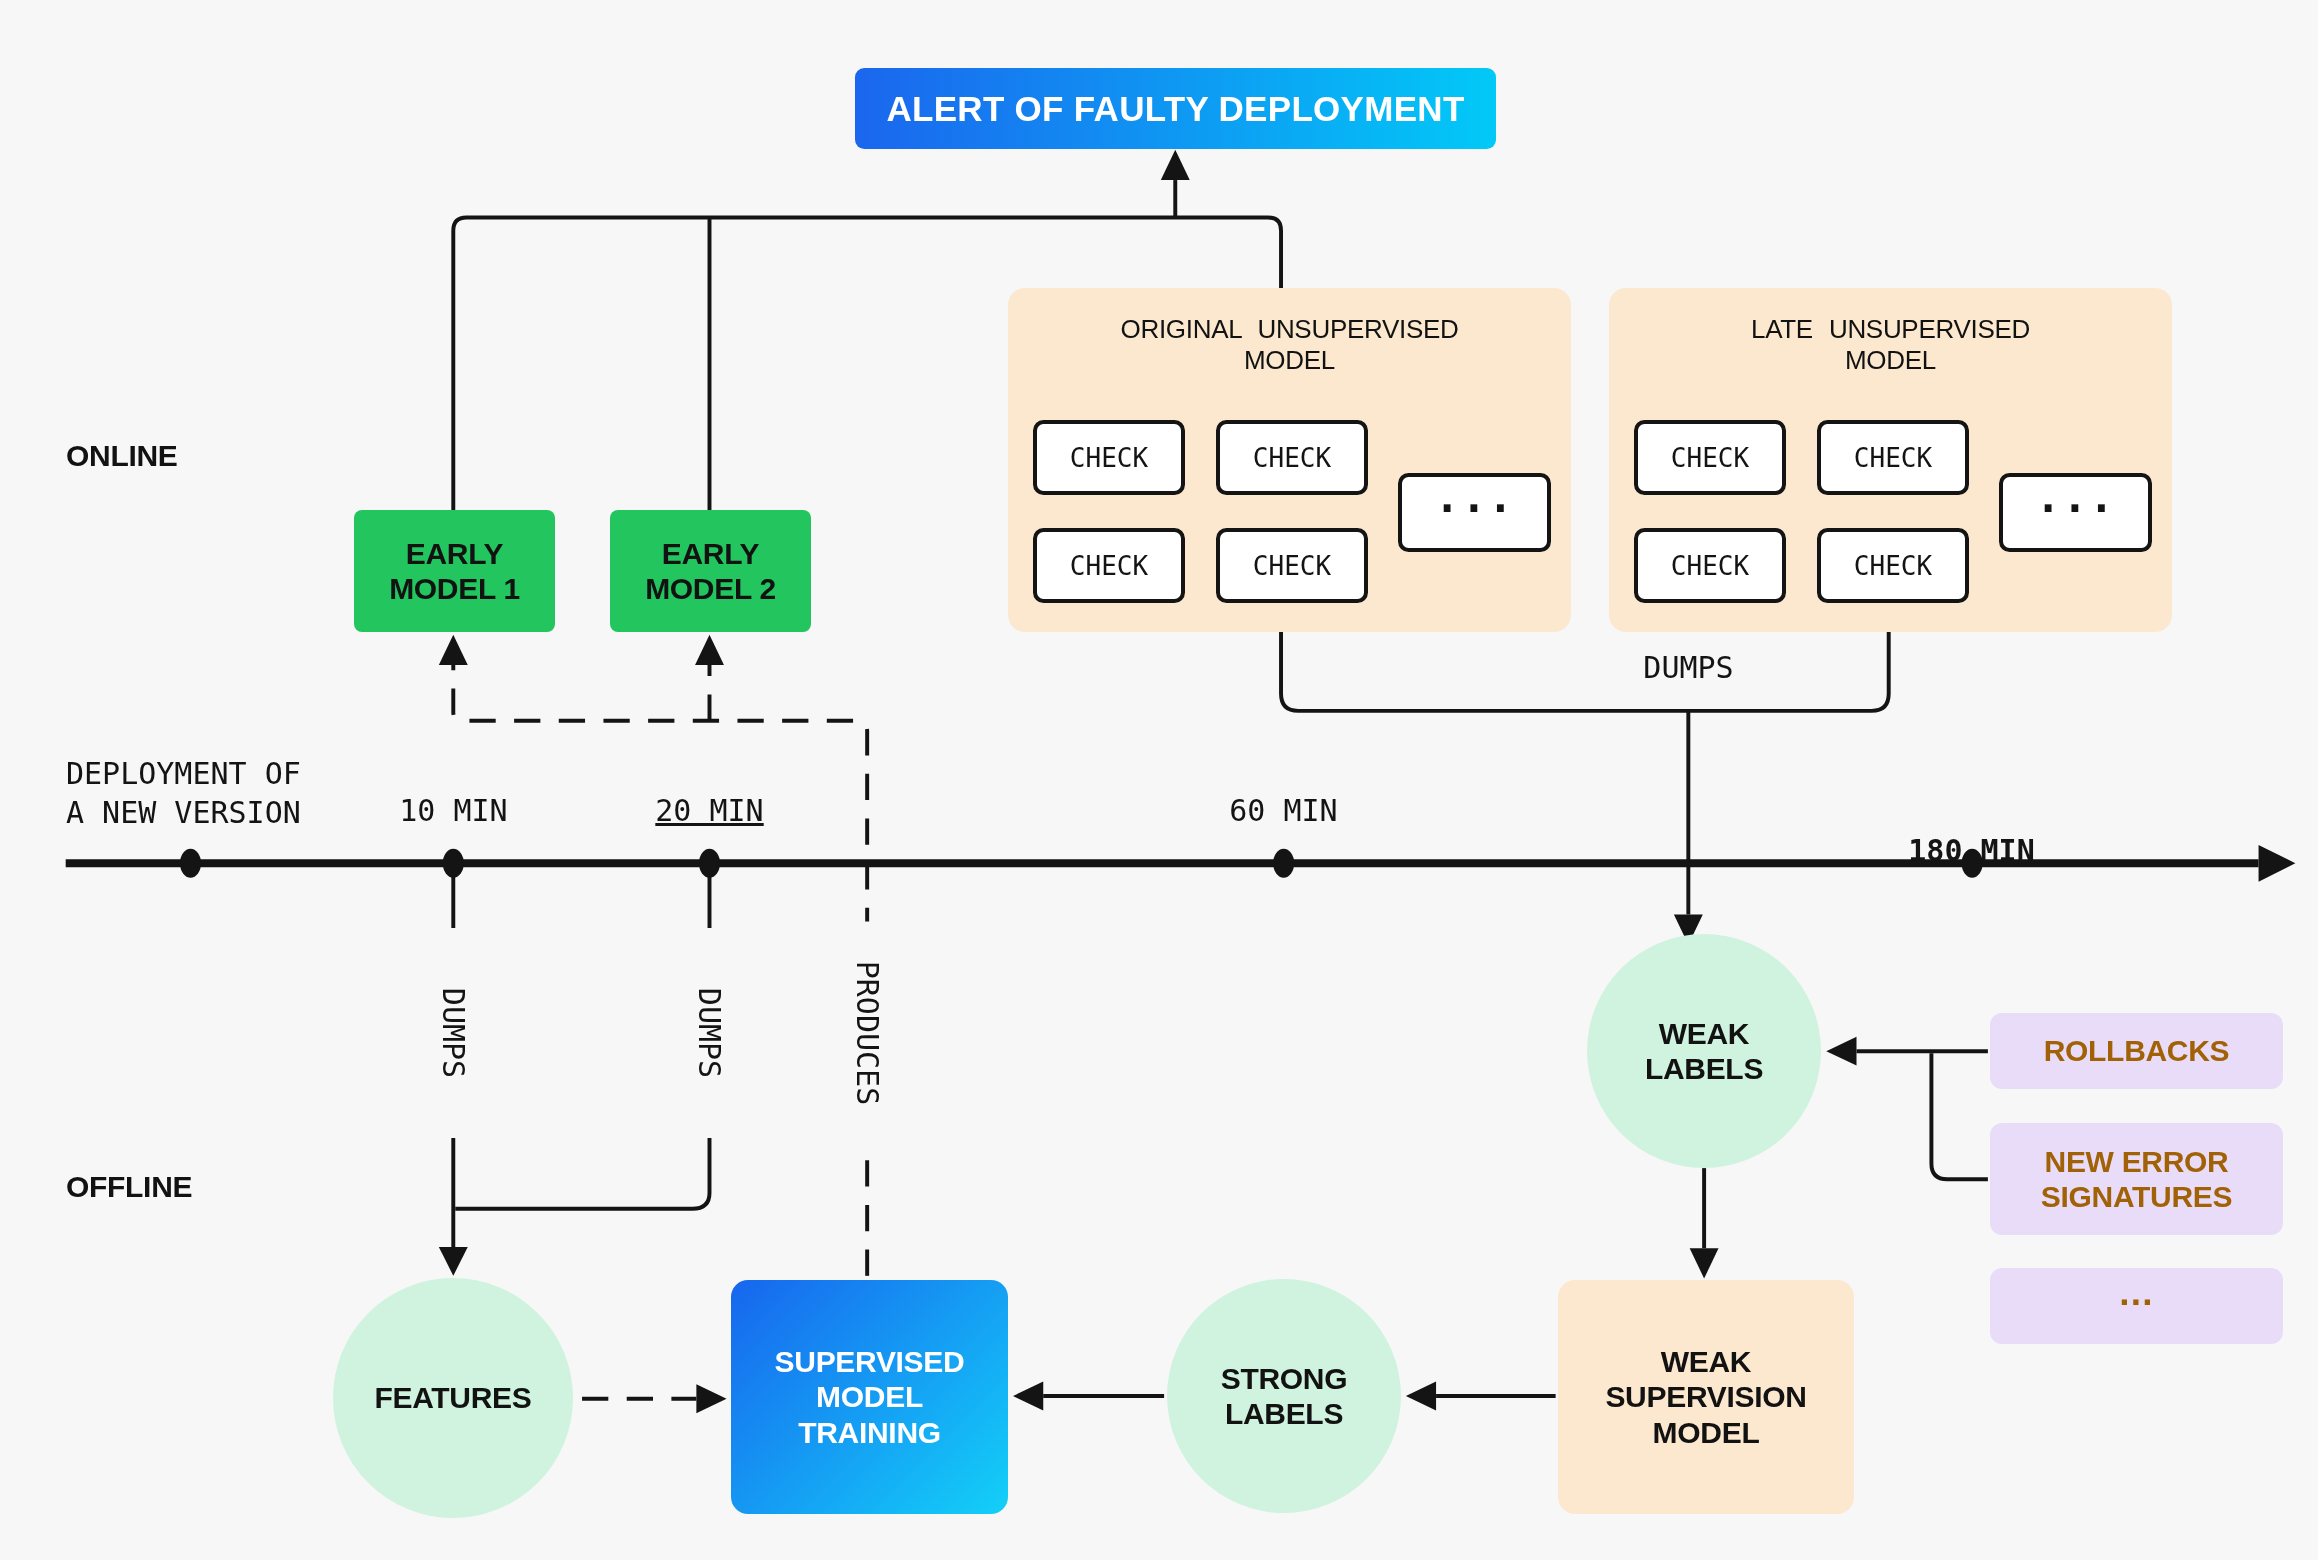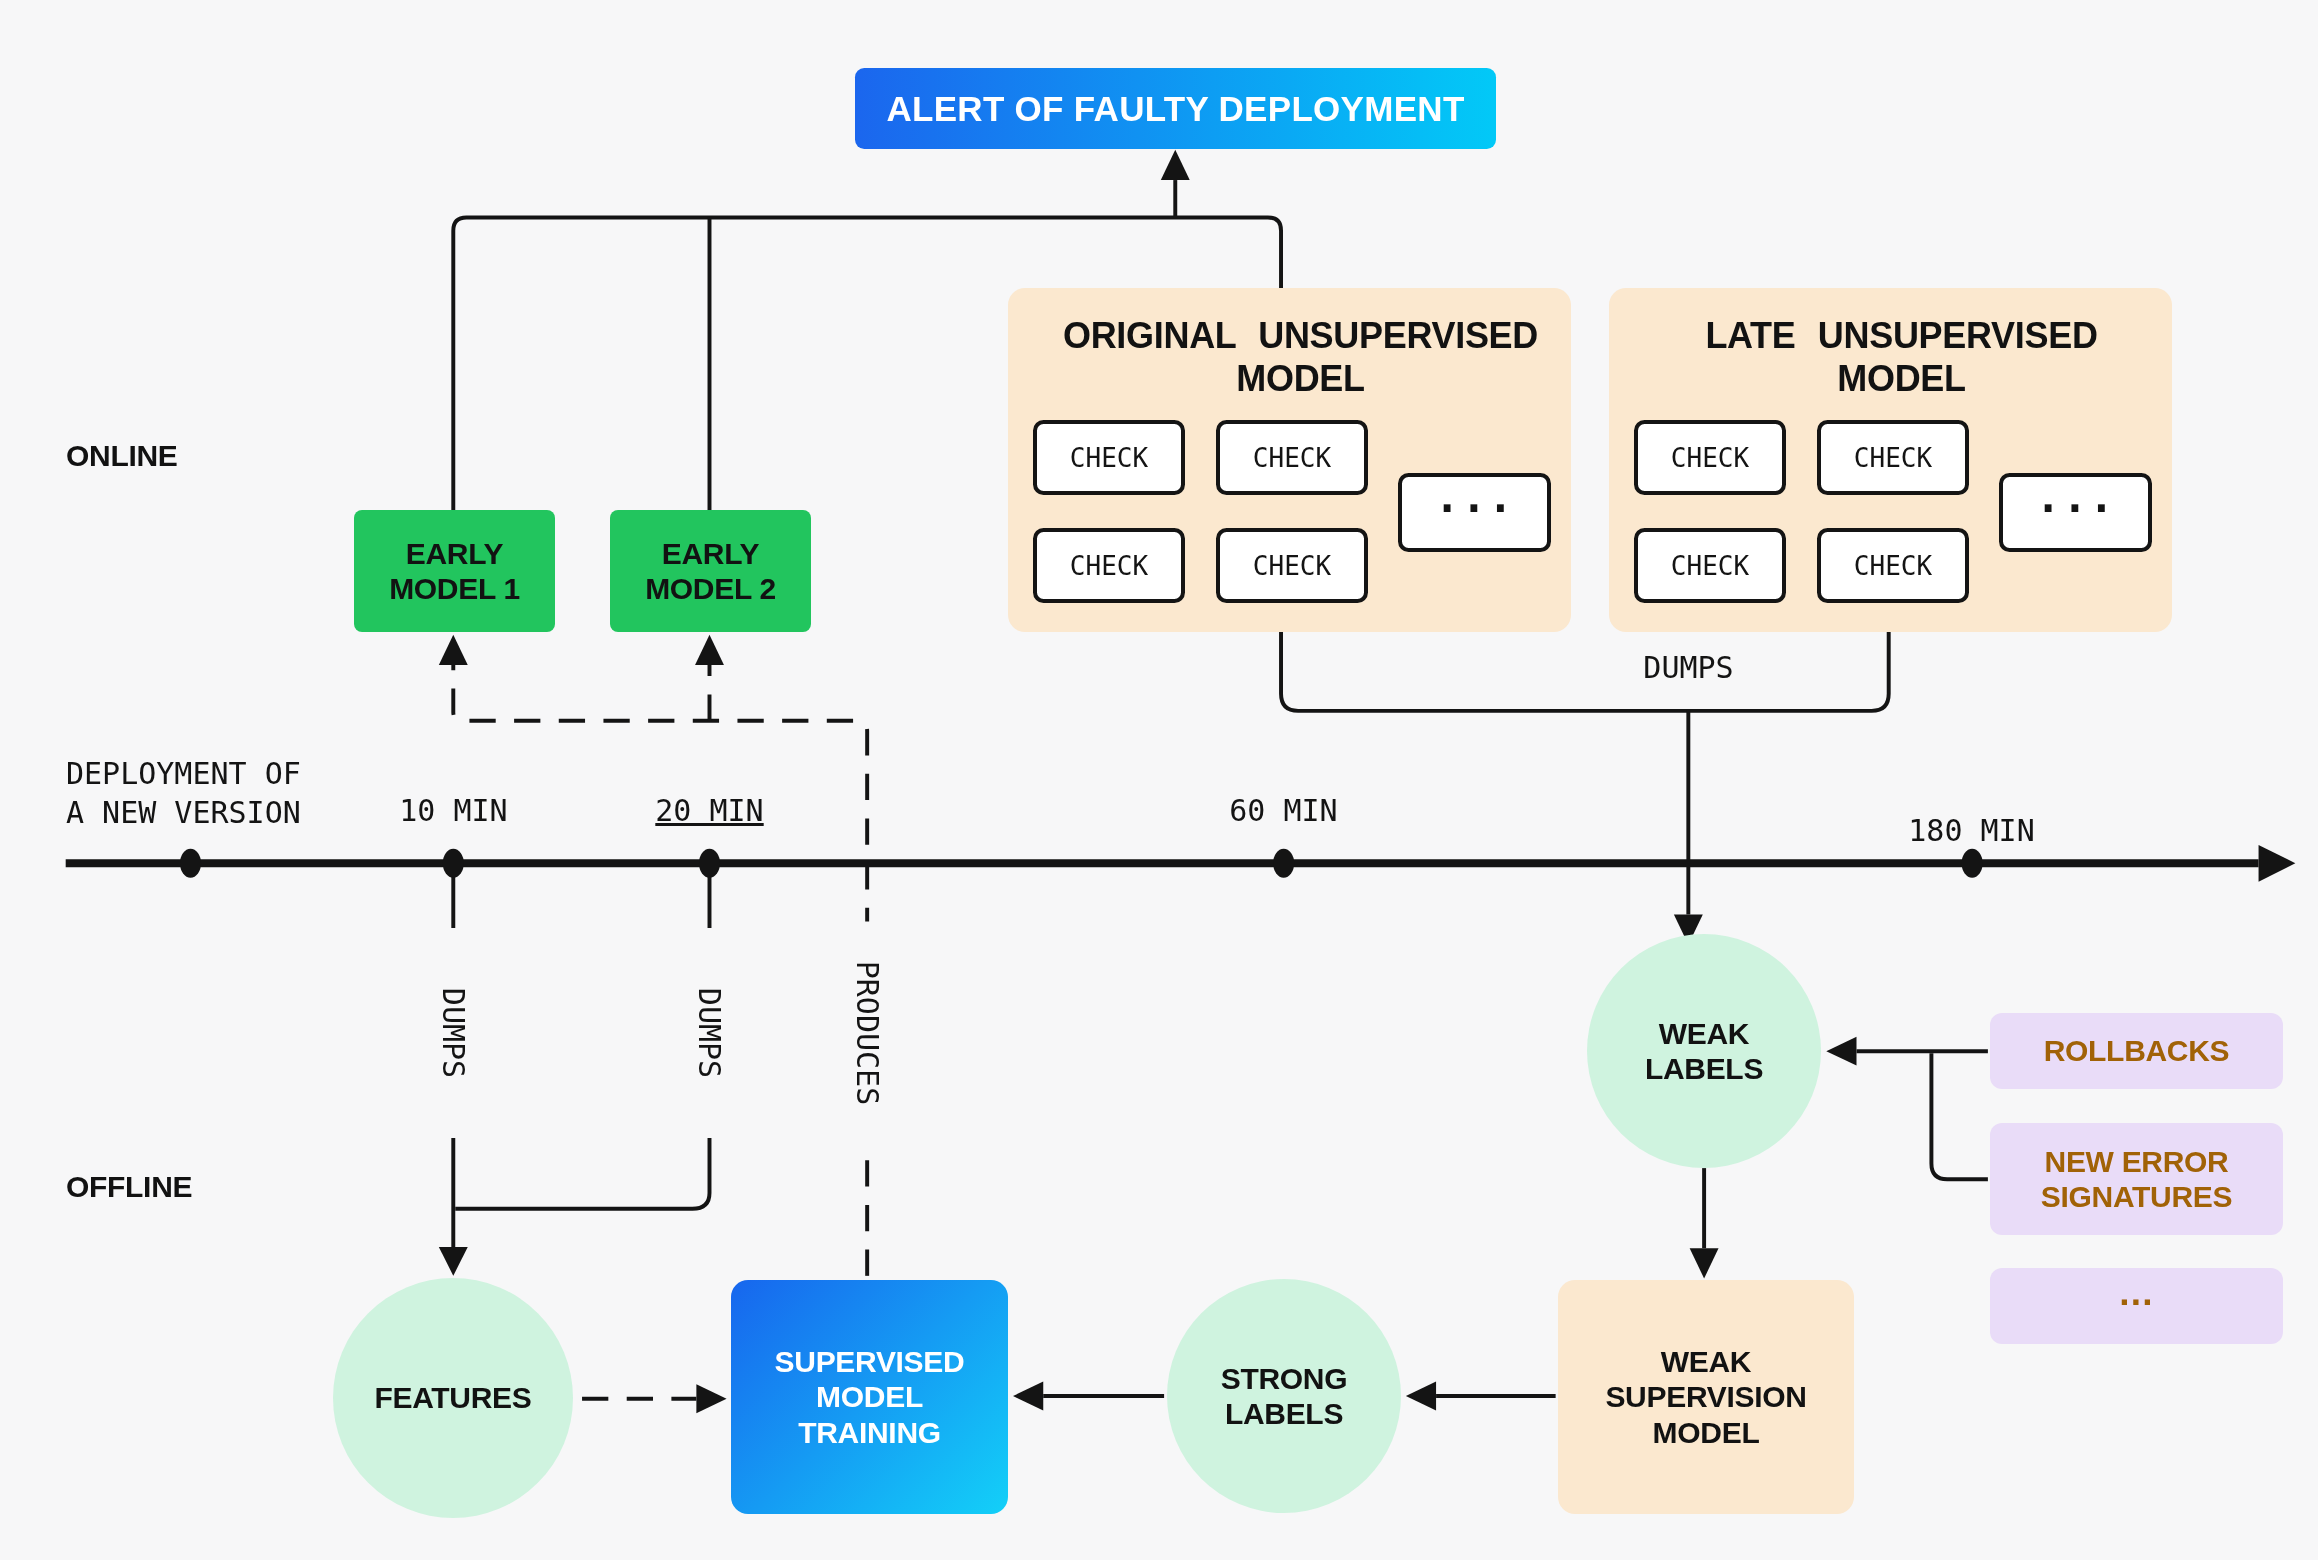--- a/index.html
+++ b/index.html
@@ -28,21 +28,21 @@
   .box-peach { background:#fbe8cf; border-radius:17px; }
   .box-peach-sm { background:#22c55e; border-radius:8px; }
   .circle-mint { background:#cff3df; border-radius:50%; }
   .box-lavender { background:#e9dcf8; border-radius:12px; color:#a16207; }
   .gradient-box {
     background:linear-gradient(135deg,#1766ee,#13d0f8);
     border-radius:17px; color:#ffffff;
   }
 
   .node-title { font-size:30px; font-weight:bold; letter-spacing:-0.3px; line-height:1.18; }
-  .unsup-title { font-size:36px; font-weight:bold; letter-spacing:-0.3px; line-height:1.2;margin-left:11px; }
+  .unsup-title { font-size:26px; font-weight:normal; letter-spacing:-0.3px; line-height:1.2; }
   .wide-words { word-spacing:0.35em; }
 
   .check-box {
     position:absolute; background:#ffffff; border:4px solid #141414;
     border-radius:10.5px; display:flex; align-items:center; justify-content:center;
     font-family:"DejaVu Sans Mono", monospace; font-size:26px; color:#141414;
   }
   .dots-glyph { font-size:42px; font-weight:bold; transform:translateY(-30%); letter-spacing:1.3px; }
 
   .mono { font-family:"DejaVu Sans Mono", monospace; font-size:30px; color:#141414; }
@@ -167,21 +167,21 @@
   <div class="abs mono vlabel" style="left:604px; top:1012px;">DUMPS</div>
   <div class="abs mono vlabel plabel" style="left:755px; top:1012px; width:223px;">PRODUCES</div>
 
   <div class="abs mono" style="left:66px; top:754px; line-height:39px;">
     <div>DEPLOYMENT OF</div>
     <div>A NEW VERSION</div>
   </div>
   <div class="abs mono tick-label" style="left:355px; top:793px;">10 MIN</div>
   <div class="abs mono tick-label" style="left:611px; top:793px;text-decoration:underline;">20 MIN</div>
   <div class="abs mono tick-label" style="left:1185px; top:793px;">60 MIN</div>
-  <div class="abs mono tick-label" style="left:1873px; top:813px;">180 MIN</div>
+  <div class="abs mono tick-label" style="left:1873px; top:833px;font-weight:bold;">180 MIN</div>
 
   <div class="abs center circle-mint node-title" style="left:333px; top:1278px; width:240px; height:240px;">
     <span>FEATURES</span>
   </div>
 
   <div class="abs center gradient-box node-title" style="left:731px; top:1280px; width:277px; height:234px;">
     <div>
       <div>SUPERVISED</div>
       <div>MODEL</div>
       <div>TRAINING</div>

